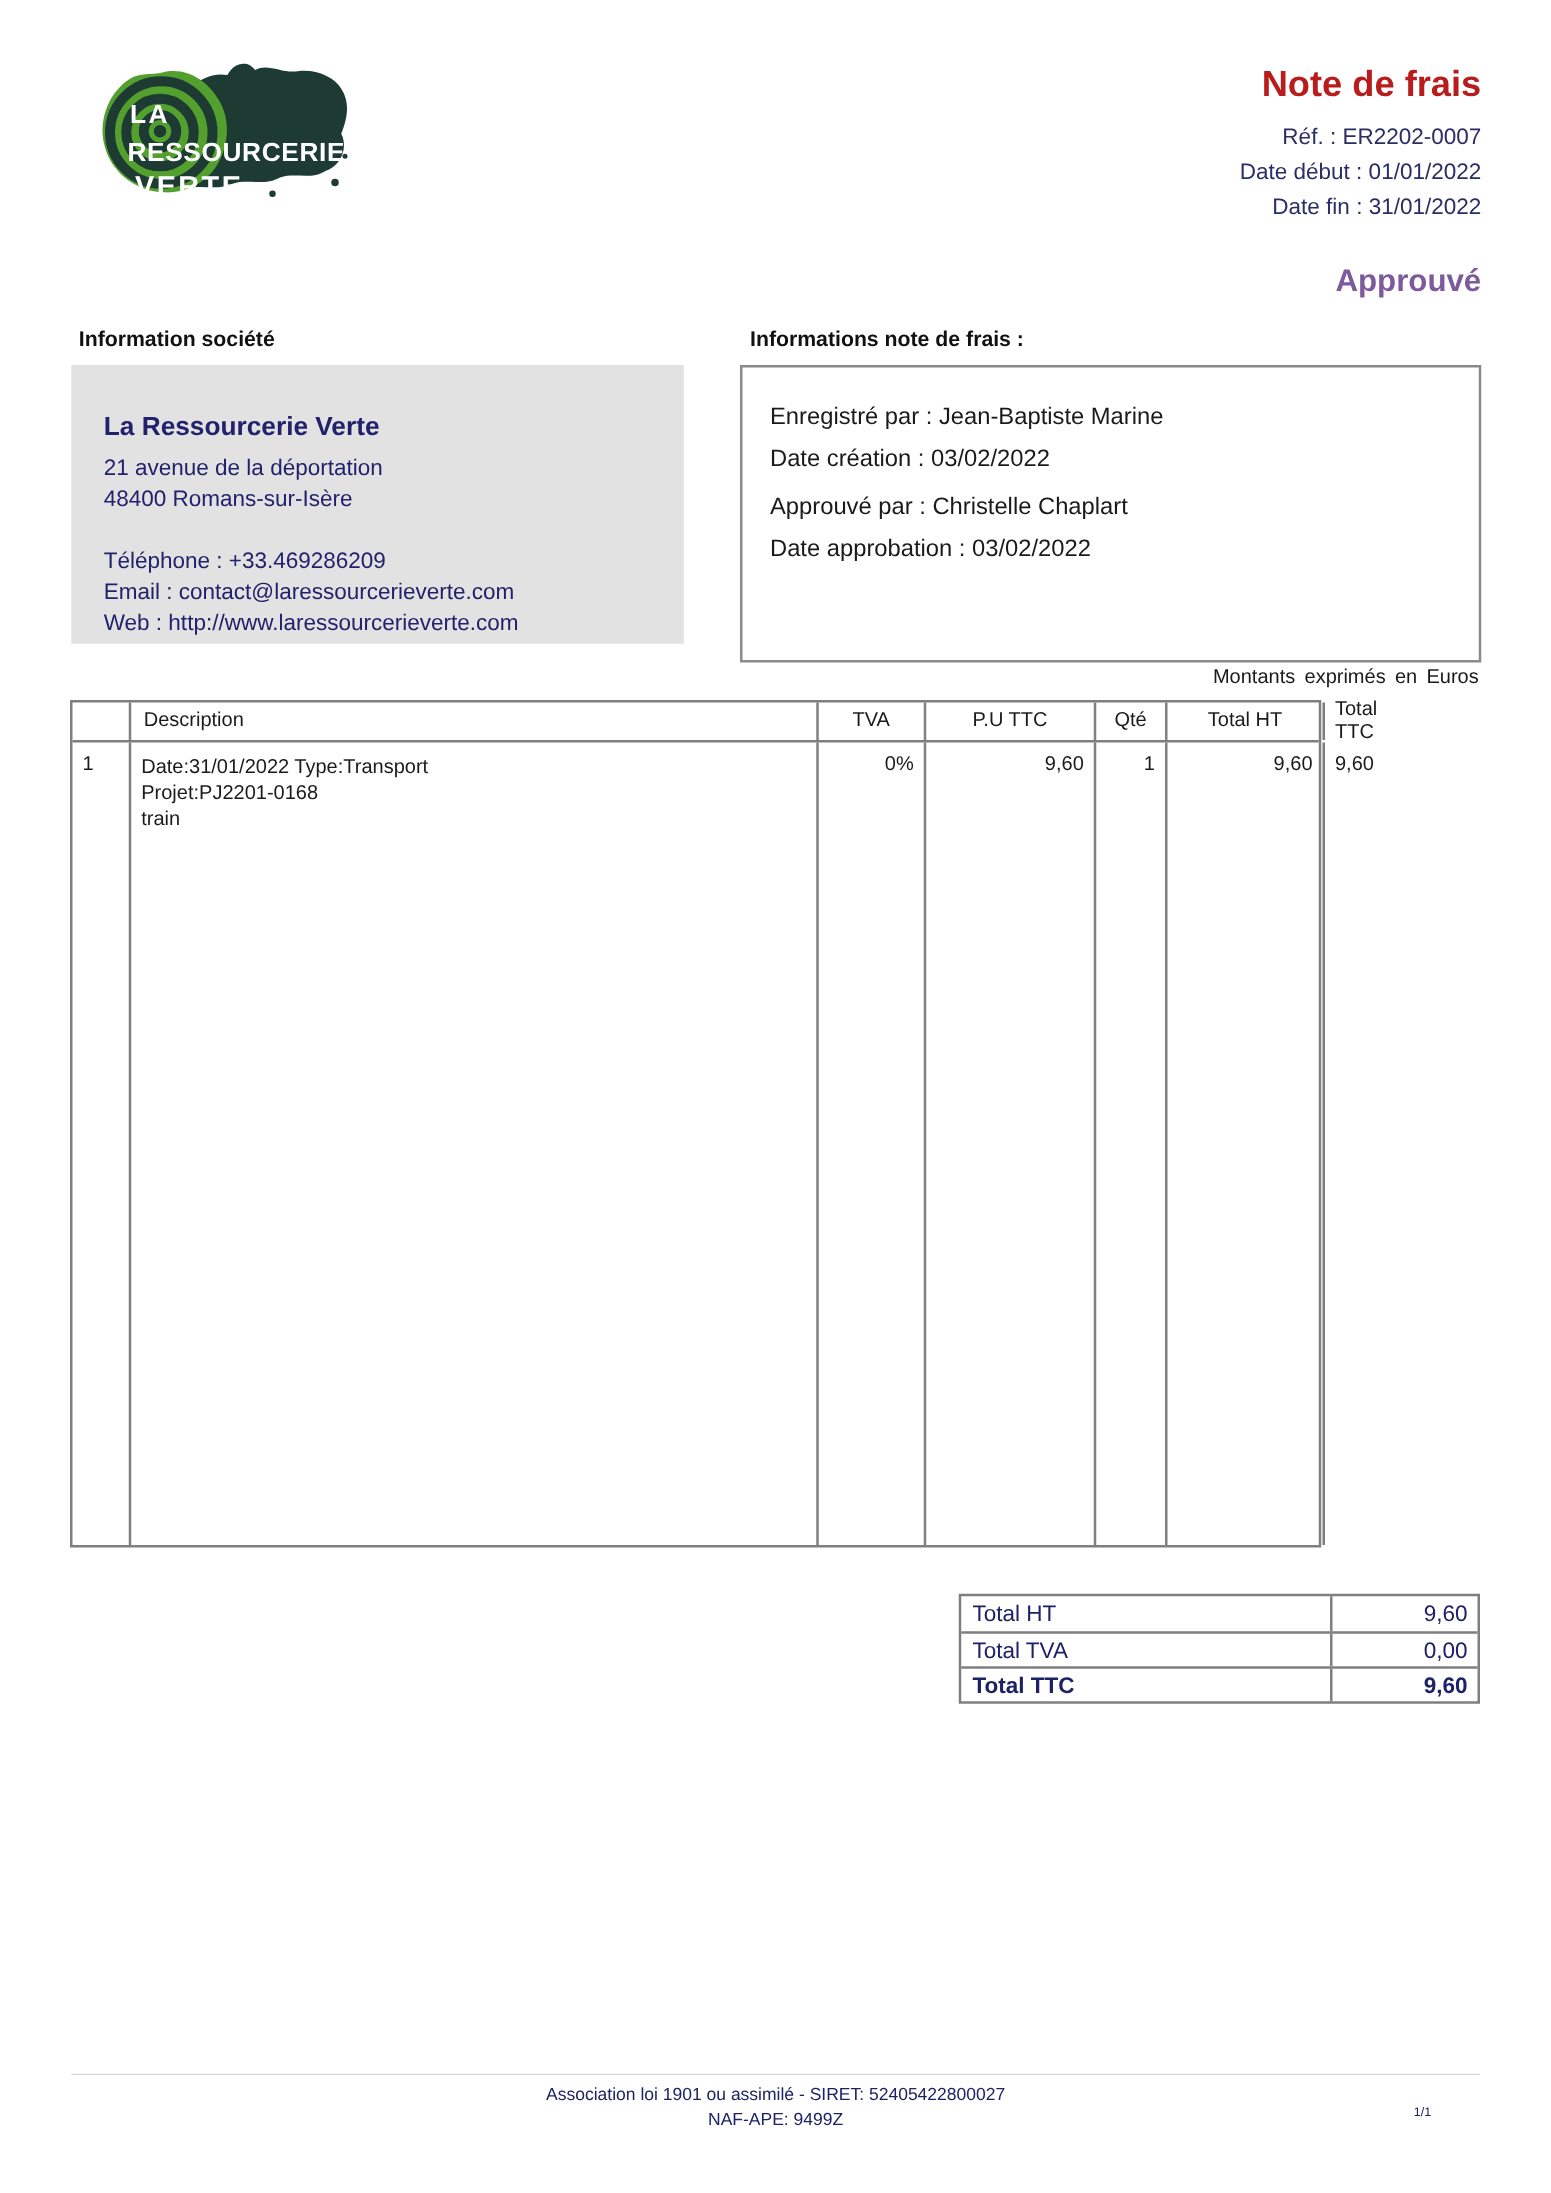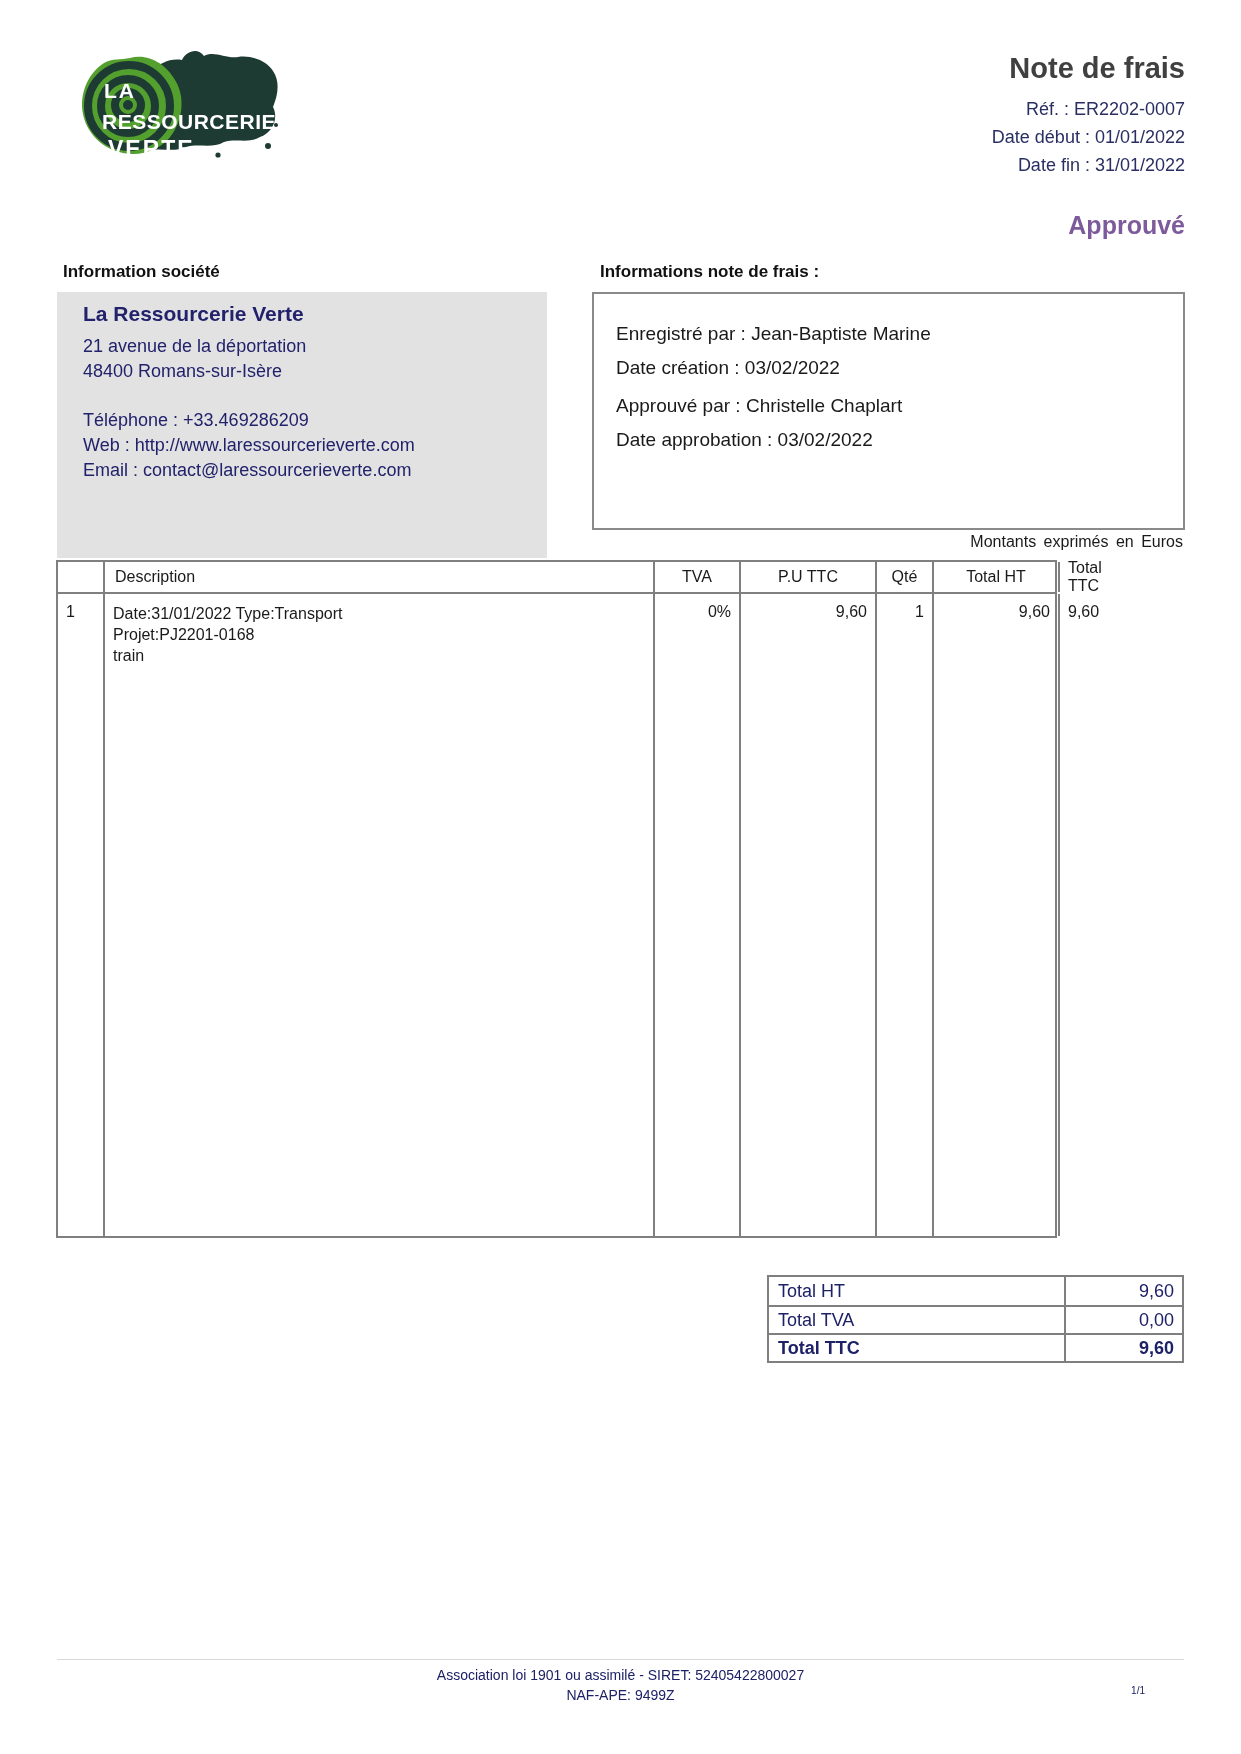--- a/index.html
+++ b/index.html
@@ -14,36 +14,36 @@
   }
   
   .logo { position: absolute; left: 68px; top: 46px; }
   .header-block {
     position: absolute;
     top: 52px;
     right: 56px;
     text-align: right;
     color: #232a55;
   }
-  .doc-title { font-size: 29px; font-weight: bold; color: #404040; }
+  .doc-title { font-size: 29px; font-weight: bold; color: #b91c1c; }
   .header-meta { margin-top: 10px; font-size: 18px; line-height: 28px; color: #2a2f63; }
   .status { margin-top: 32px; font-size: 25px; font-weight: bold; color: #7d5a9b; }
 
   
   .section-label { position: absolute; font-size: 17px; font-weight: bold; color: #111111; top: 262px; }
   .label-company { left: 63px; }
   .label-note { left: 600px; }
 
   
   .company-box {
     position: absolute;
     left: 57px; top: 292px;
-    width: 490px; height: 266px;
+    width: 490px; height: 223px;
     background: #e2e2e2;
-    padding: 10px 20px 0 26px;
+    padding: 38px 20px 0 26px;
     color: #21226b;
   }
   .company-name { font-size: 21px; font-weight: bold; margin-bottom: 8px; }
   .company-line { font-size: 18px; line-height: 25px; }
   .company-gap { height: 24px; }
 
   
   .note-box {
     position: absolute;
     left: 592px; top: 292px;
@@ -173,22 +173,22 @@
 
   <div class="section-label label-company">Information société</div>
   <div class="section-label label-note">Informations note de frais :</div>
 
   <div class="company-box">
     <div class="company-name">La Ressourcerie Verte</div>
     <div class="company-line">21 avenue de la déportation</div>
     <div class="company-line">48400 Romans-sur-Isère</div>
     <div class="company-gap"></div>
     <div class="company-line">Téléphone : +33.469286209</div>
+    <div class="company-line">Email : contact@laressourcerieverte.com</div>
     <div class="company-line">Web : http://www.laressourcerieverte.com</div>
-    <div class="company-line">Email : contact@laressourcerieverte.com</div>
   </div>
 
   <div class="note-box">
     <div class="note-line">Enregistré par : Jean-Baptiste Marine</div>
     <div class="nb-gap-s"></div>
     <div class="note-line">Date création : 03/02/2022</div>
     <div class="nb-gap-m"></div>
     <div class="note-line">Approuvé par : Christelle Chaplart</div>
     <div class="nb-gap-s"></div>
     <div class="note-line">Date approbation : 03/02/2022</div>

